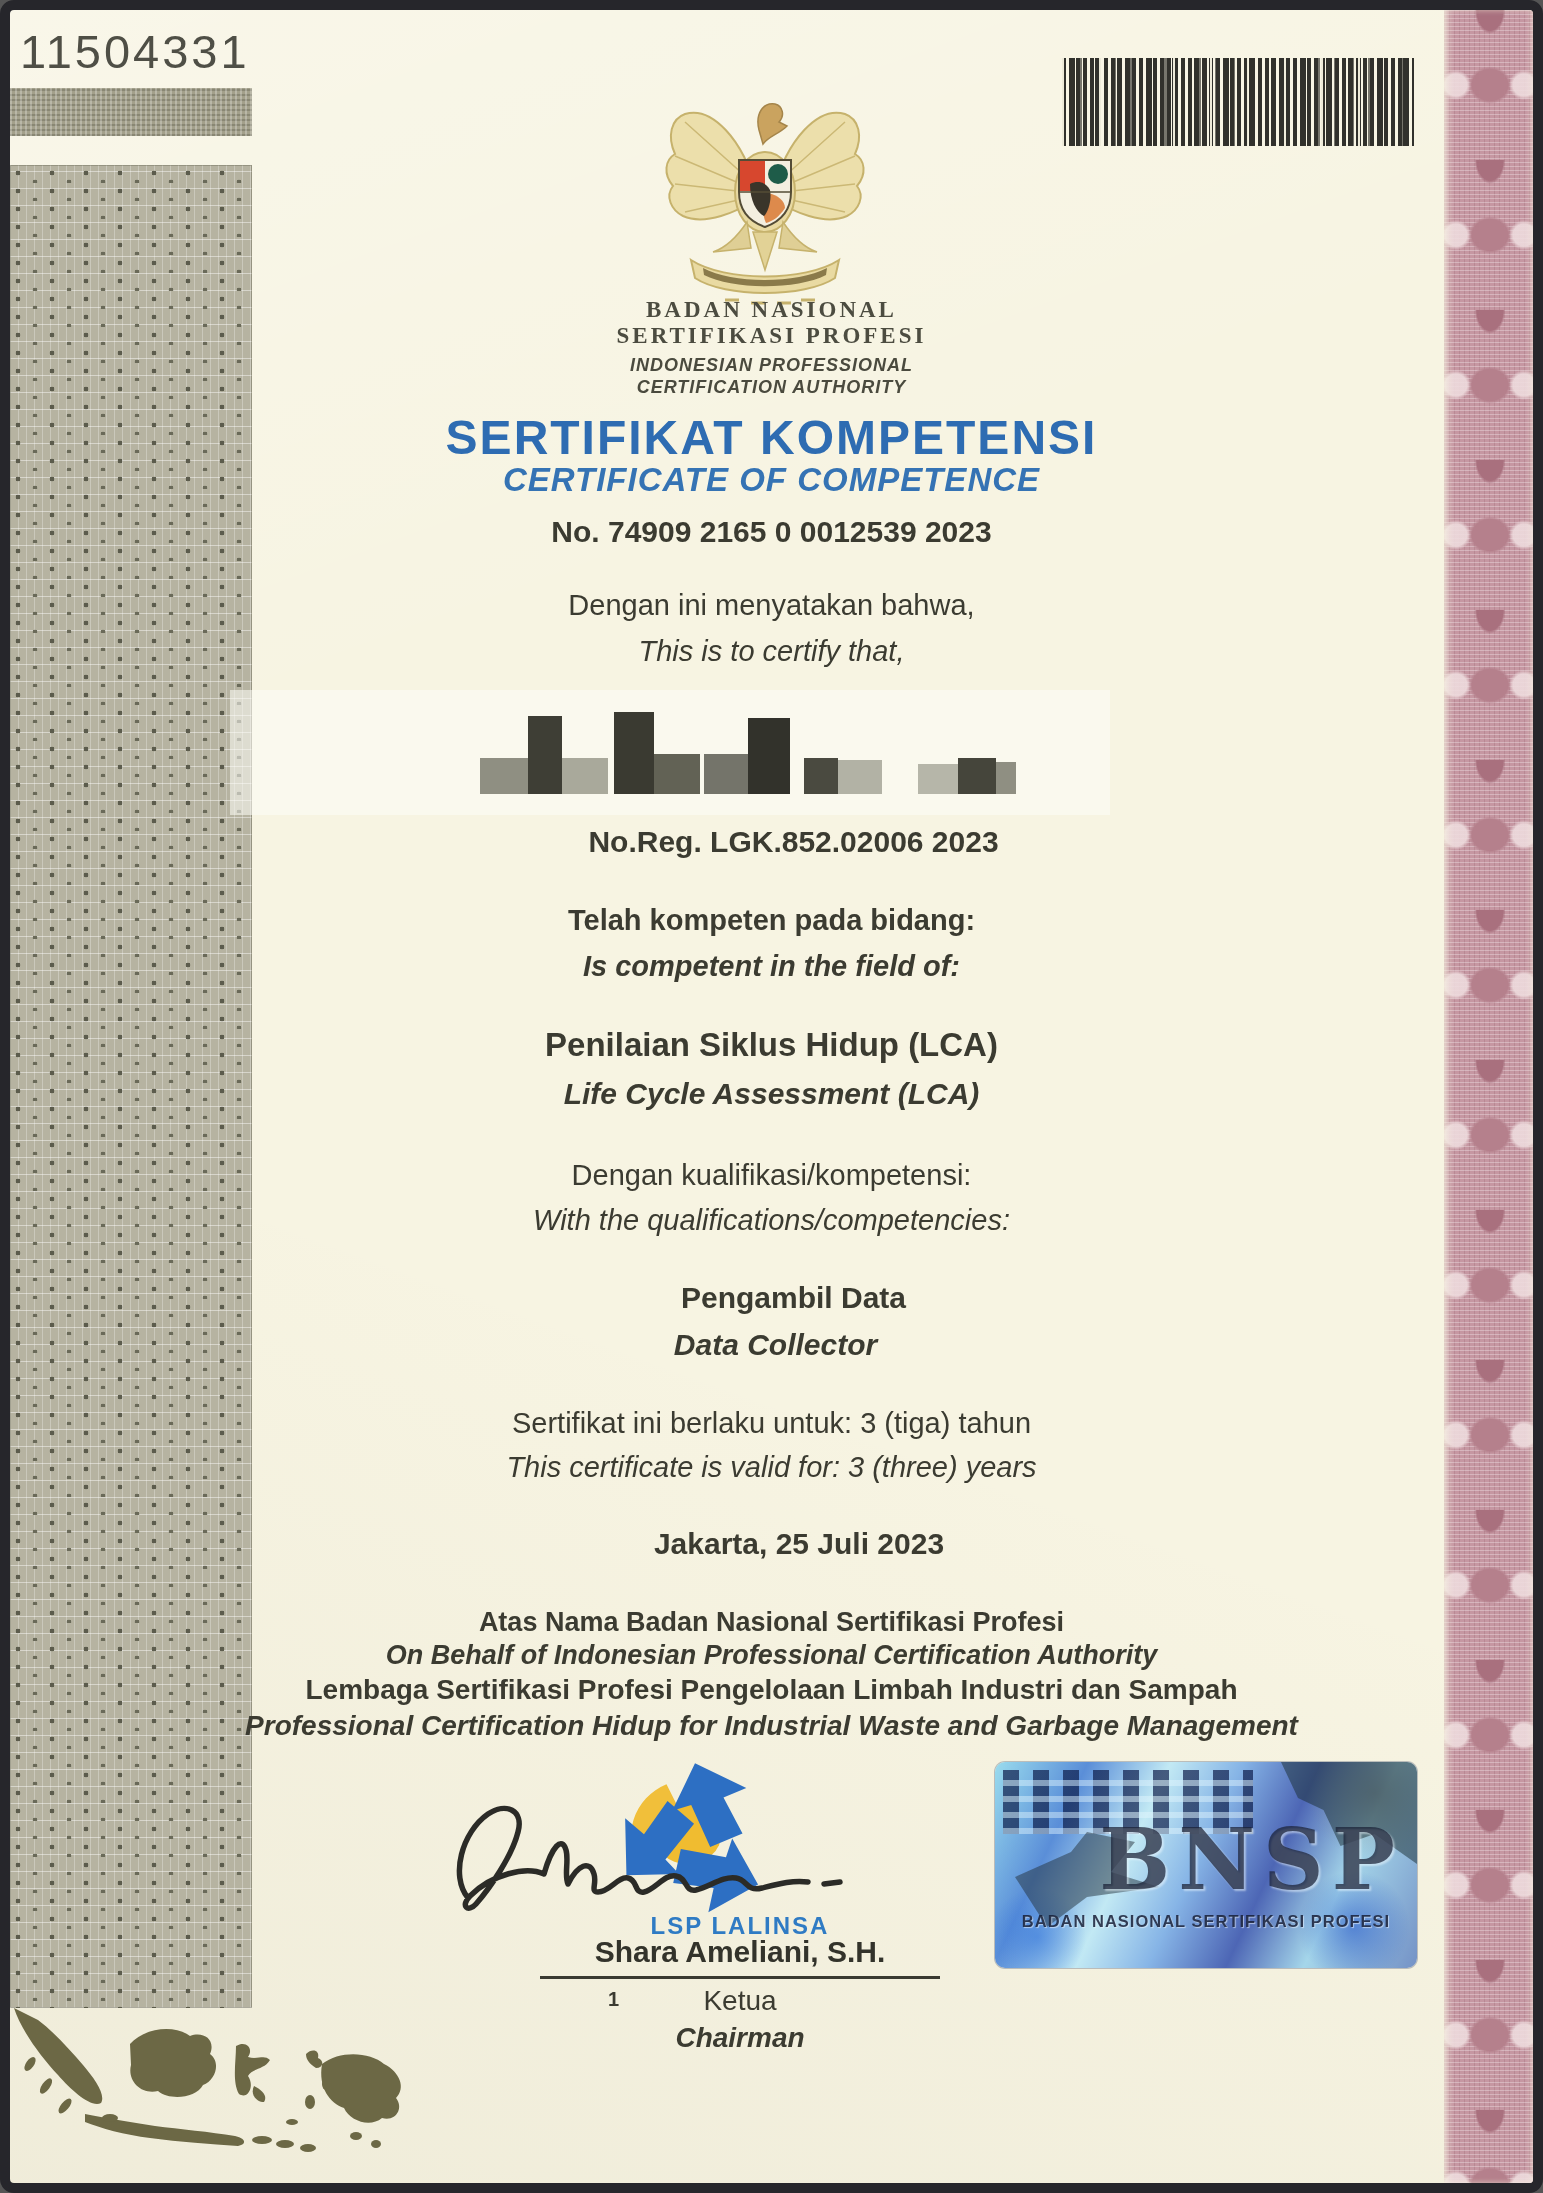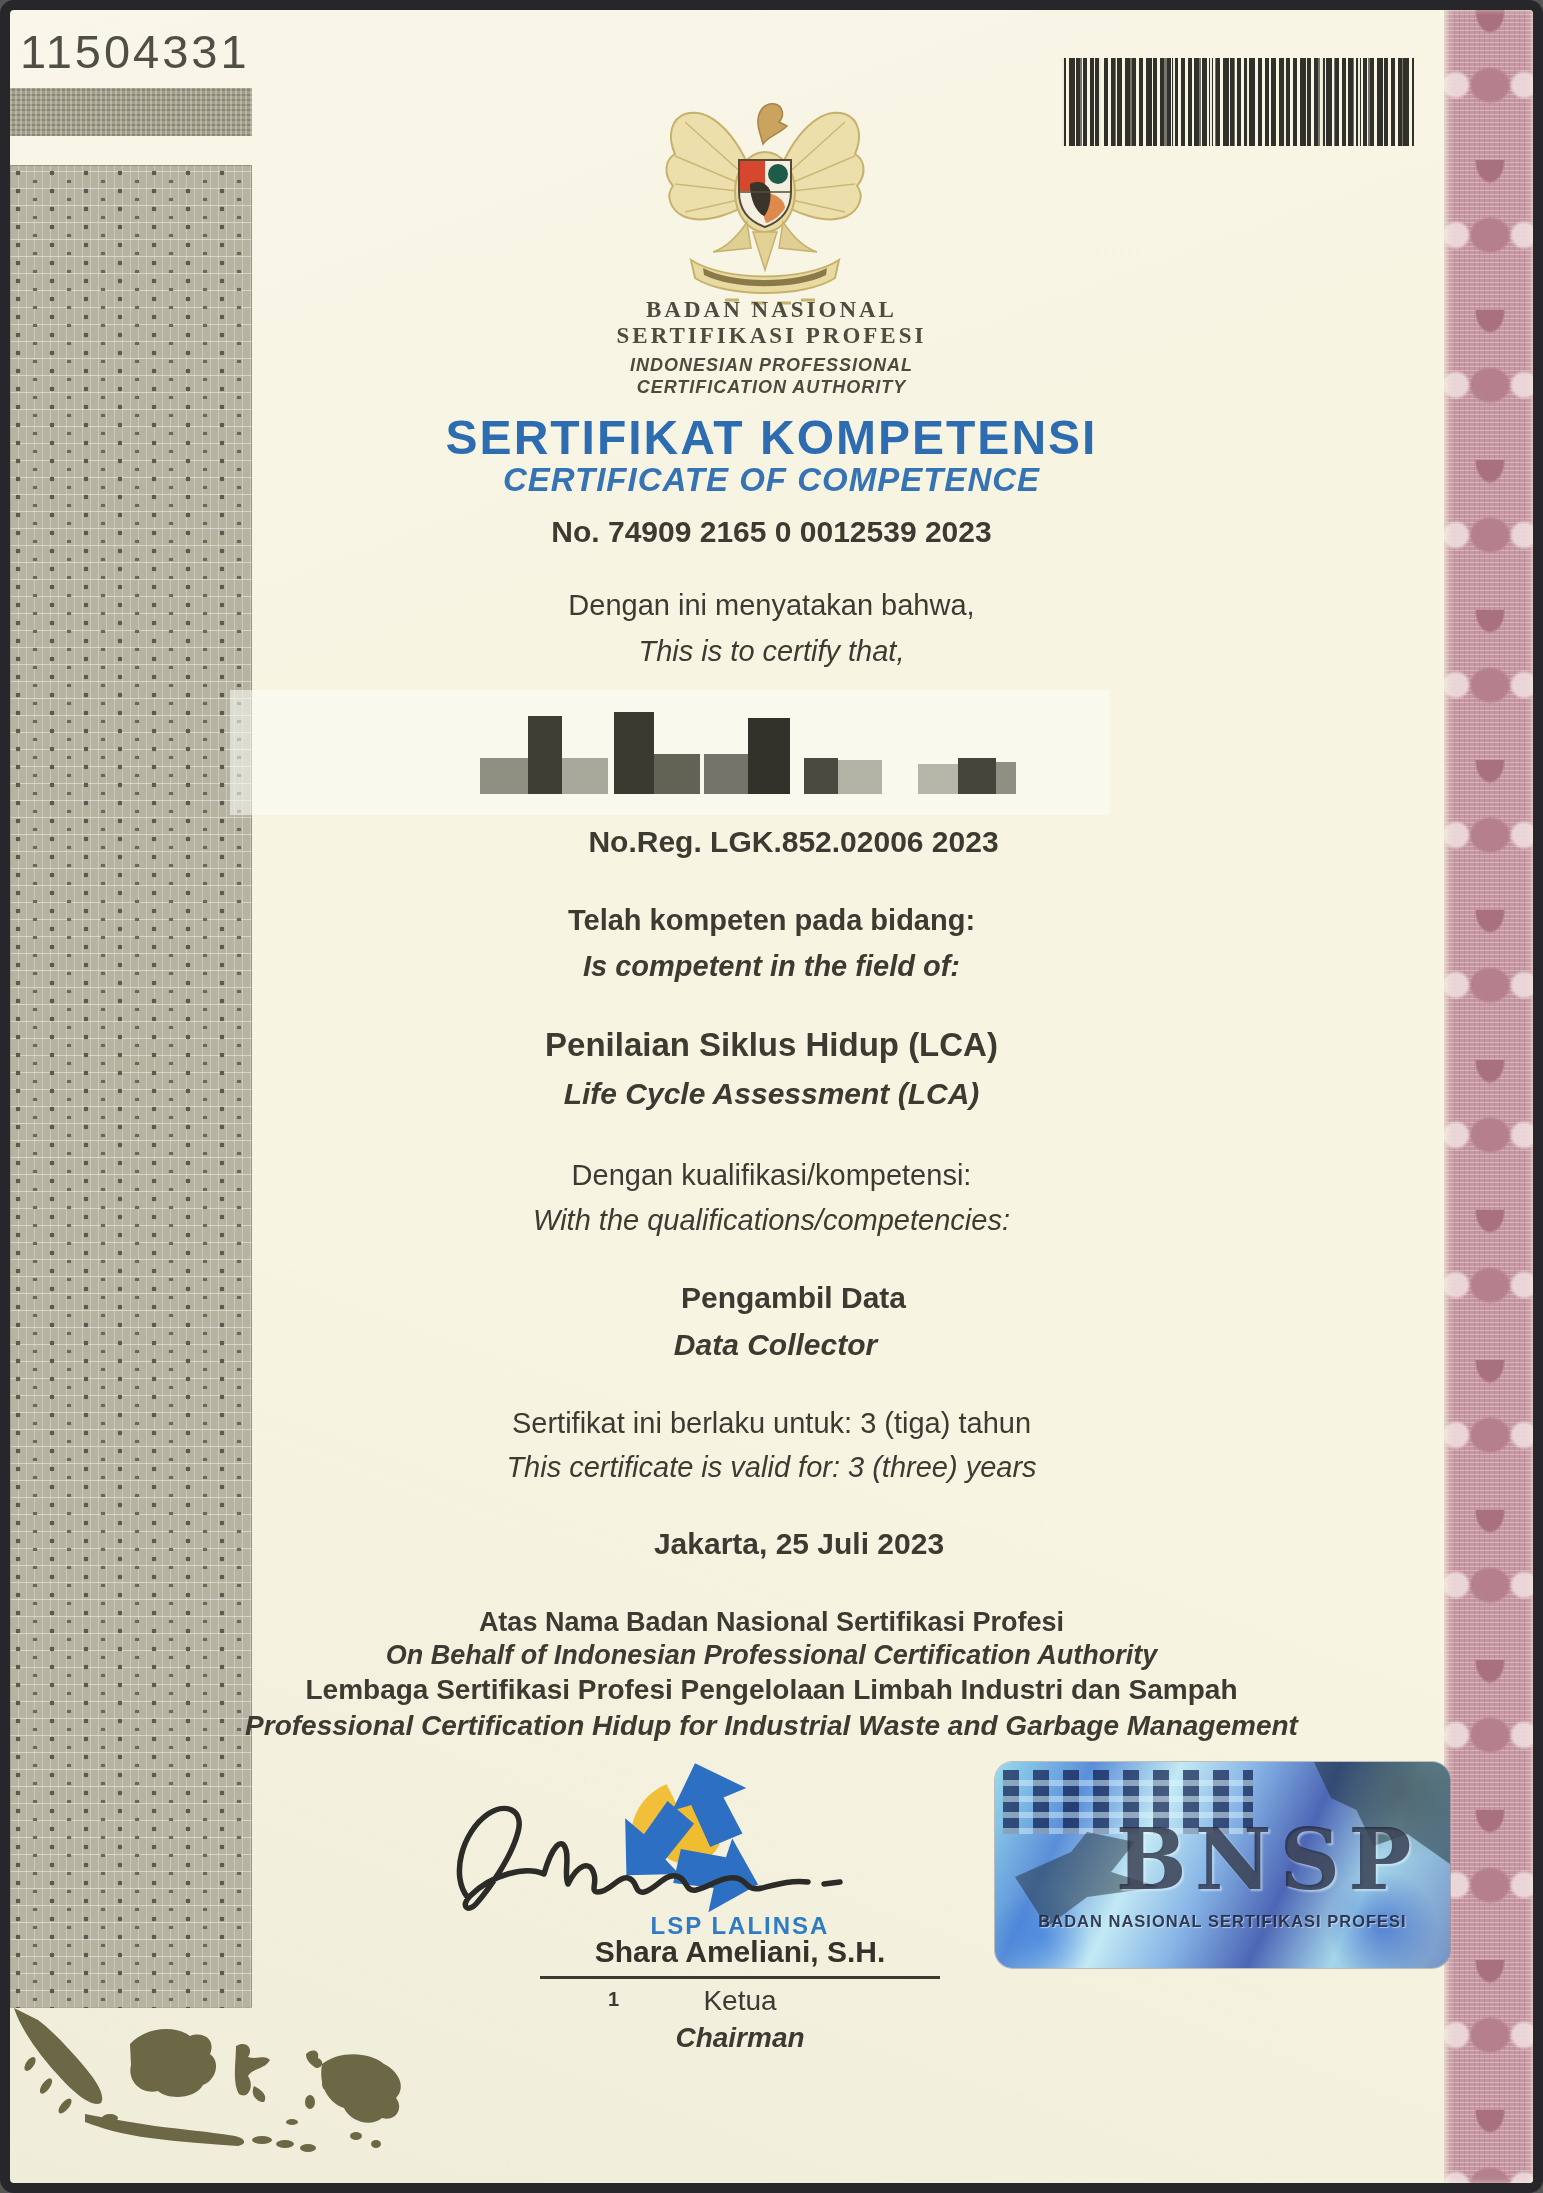--- a/index.html
+++ b/index.html
@@ -109,21 +109,21 @@
   .sig-scribble{position:absolute;left:10px;top:35px;width:420px;height:150px;}
   .sig-org{position:absolute;left:0;right:0;top:167px;text-align:center;color:#2f7bc4;font-weight:700;font-size:24px;letter-spacing:2px;}
   .sig-name{position:absolute;left:0;right:0;top:190px;text-align:center;font-weight:700;font-size:30px;color:#33332b;}
   .sig-line{position:absolute;left:110px;top:231px;width:400px;border-bottom:3px solid #3a3a31;}
   .sig-mark{position:absolute;left:178px;top:243px;font-size:20px;font-weight:700;color:#3b3b31;}
   .sig-title{position:absolute;left:0;right:0;top:240px;text-align:center;font-size:28px;color:#3b3b31;}
   .sig-title-en{position:absolute;left:0;right:0;top:277px;text-align:center;font-size:28px;font-style:italic;font-weight:600;color:#3b3b31;}
 
   
   .holo{
-    left:985px;top:1752px;width:455px;height:206px;border-radius:18px;
+    left:985px;top:1752px;width:422px;height:206px;border-radius:10px;
     background:
       radial-gradient(circle 80px at 85% 80%, rgba(30,80,200,.55), rgba(0,0,0,0) 70%),
       radial-gradient(circle 70px at 10% 85%, rgba(40,110,220,.5), rgba(0,0,0,0) 70%),
       radial-gradient(circle 90px at 90% 15%, rgba(120,130,140,.6), rgba(0,0,0,0) 75%),
       linear-gradient(115deg,#9adcee 0%, #5a8ed8 18%, #c2e9f4 34%, #86b4e6 48%, #4d66b5 63%, #a5d6ea 78%, #7492c6 100%);
     box-shadow:0 0 0 1px rgba(100,110,130,.4);
     overflow:hidden;
   }
   .holo-chips{
     position:absolute;left:8px;top:8px;width:250px;height:64px;

